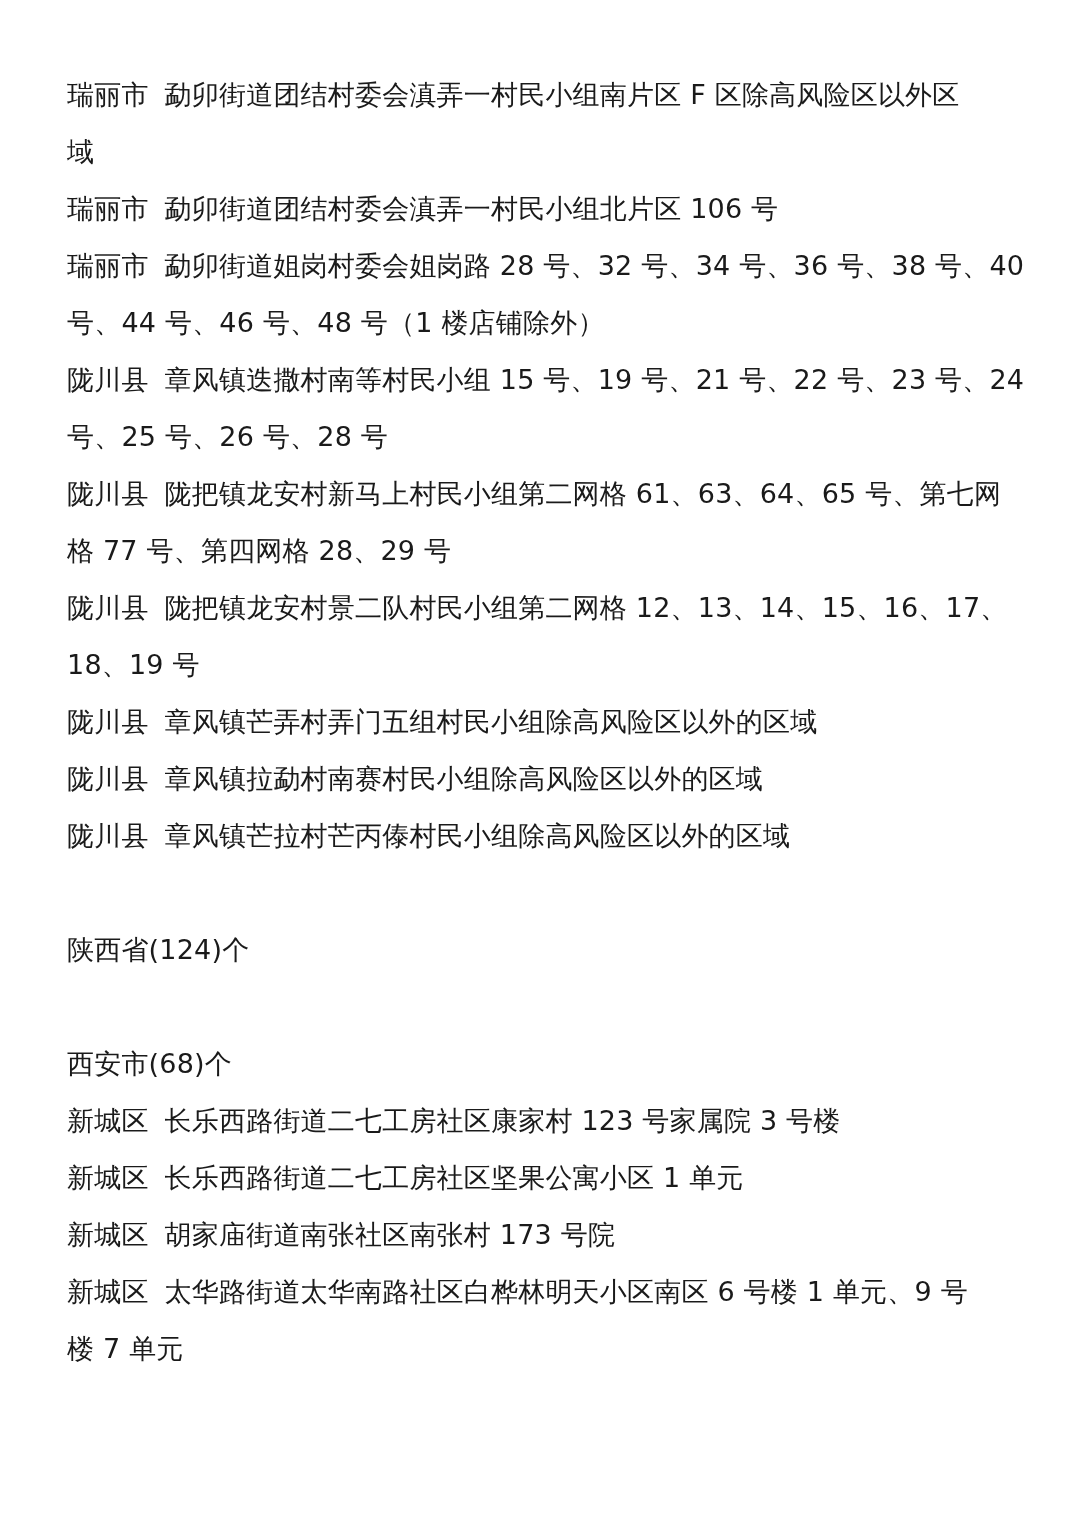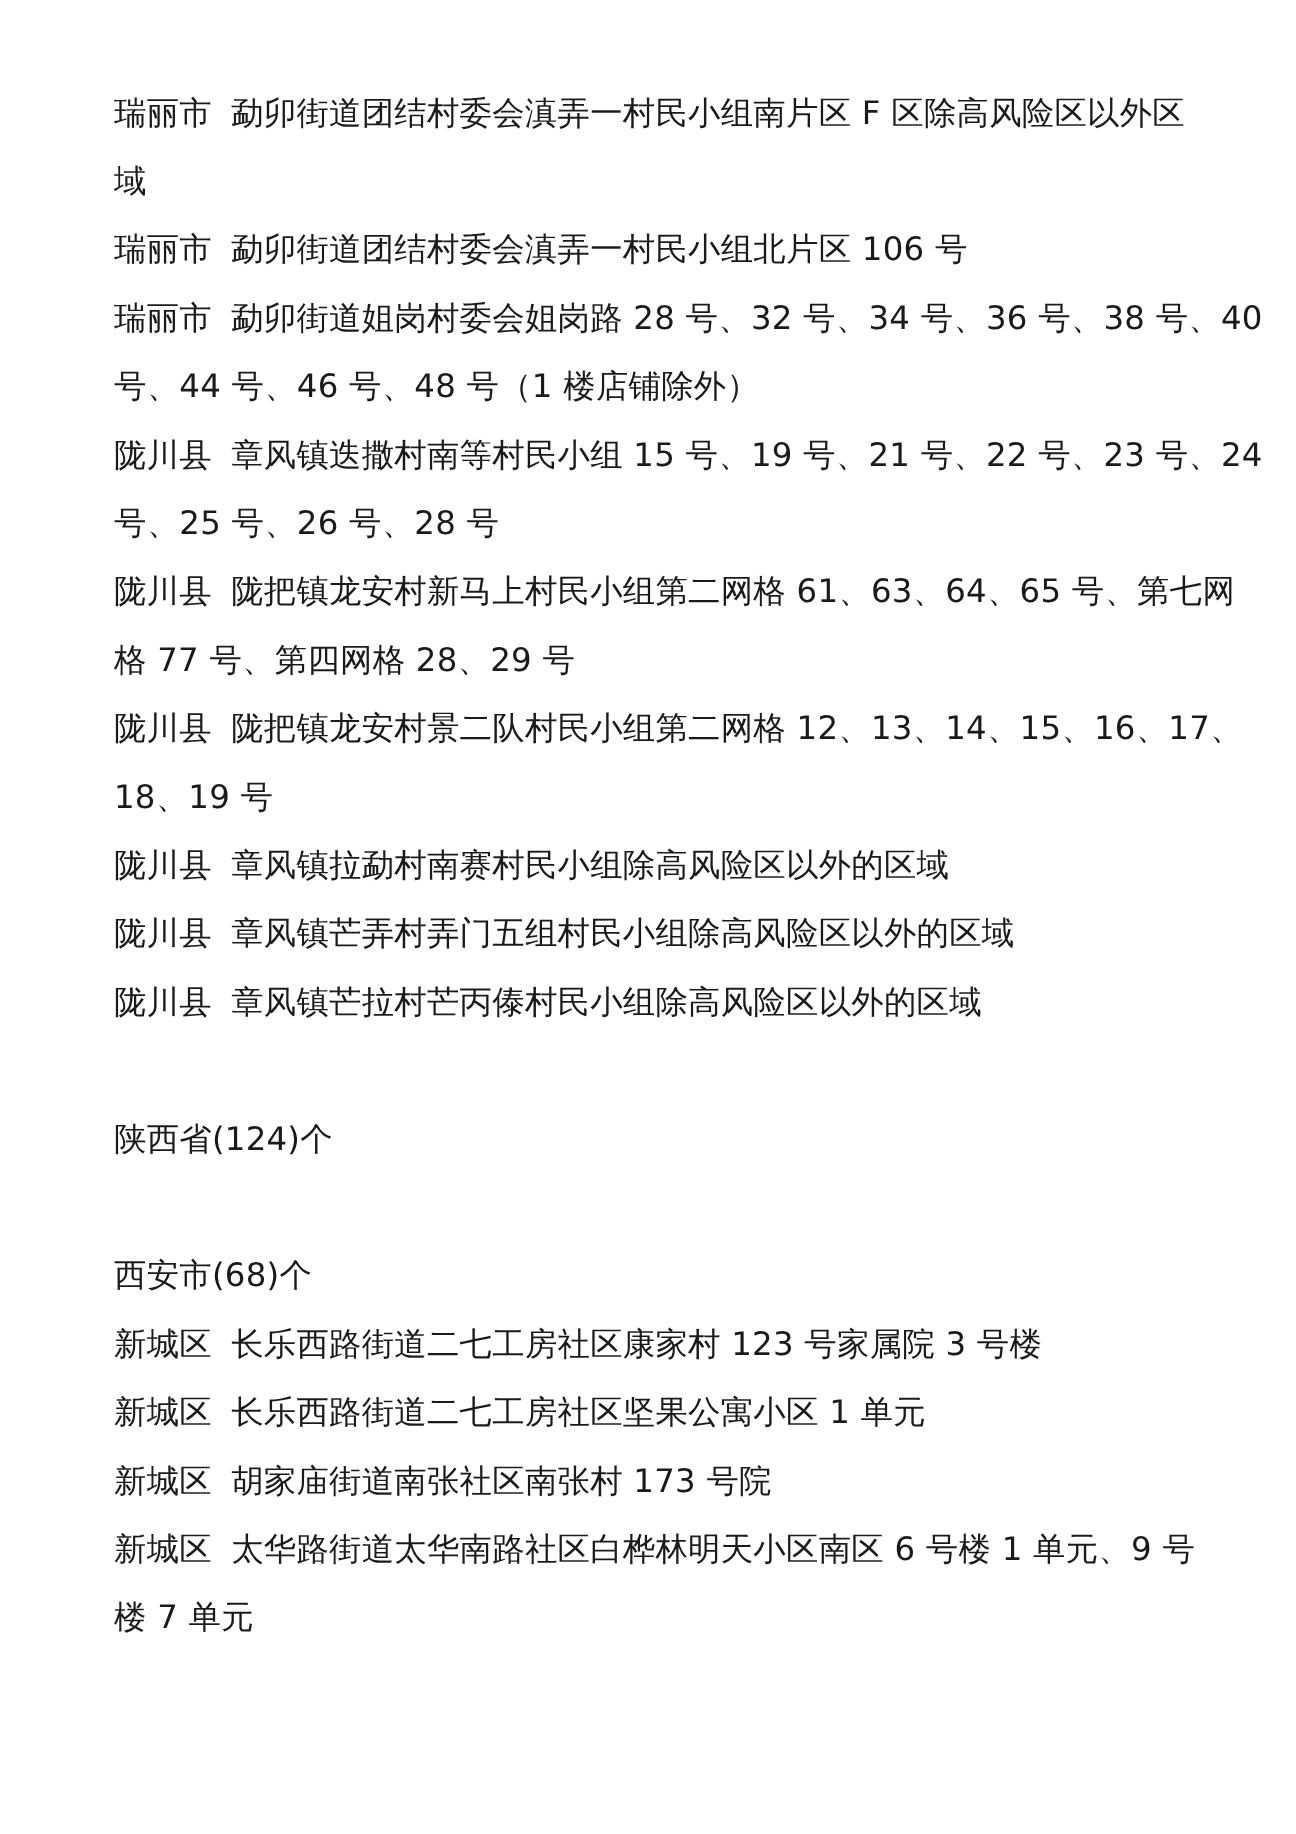--- a/index.html
+++ b/index.html
@@ -13,21 +13,20 @@
       overflow: hidden;
       position: relative;
       font-family: "DejaVu Sans", "Liberation Sans", sans-serif;
       color: #1a1a1a;
     }
     .page {
       position: absolute;
       left: 67px;
       top: 66px;
       width: 960px;
-      margin-left: 28px;
     }
     .line {
       font-size: 27px;
       line-height: 57px;
       height: 57px;
       white-space: nowrap;
       letter-spacing: 0.2px;
     }
     .line .area {
       display: inline-block;
@@ -66,25 +65,25 @@
     <div class="line"><span class="area">陇川县</span><span>陇把镇龙安村新马上村民小组第二网格 61、63、64、65 号、第七网</span></div>
     <div class="line">格 77 号、第四网格 28、29 号</div>
   </div>
 
   <div>
     <div class="line"><span class="area">陇川县</span><span>陇把镇龙安村景二队村民小组第二网格 12、13、14、15、16、17、</span></div>
     <div class="line">18、19 号</div>
   </div>
 
   <div>
-    <div class="line"><span class="area">陇川县</span><span>章风镇拉勐村南赛村民小组除高风险区以外的区域</span></div>
+    <div class="line"><span class="area">陇川县</span><span>章风镇芒弄村弄门五组村民小组除高风险区以外的区域</span></div>
   </div>
 
   <div>
-    <div class="line"><span class="area">陇川县</span><span>章风镇芒弄村弄门五组村民小组除高风险区以外的区域</span></div>
+    <div class="line"><span class="area">陇川县</span><span>章风镇拉勐村南赛村民小组除高风险区以外的区域</span></div>
   </div>
 
   <div>
     <div class="line"><span class="area">陇川县</span><span>章风镇芒拉村芒丙傣村民小组除高风险区以外的区域</span></div>
   </div>
 
   <div class="gap-section"></div>
 
   <div class="line"><span>陕西省</span><span class="bold-num">(124)</span><span>个</span></div>
 

